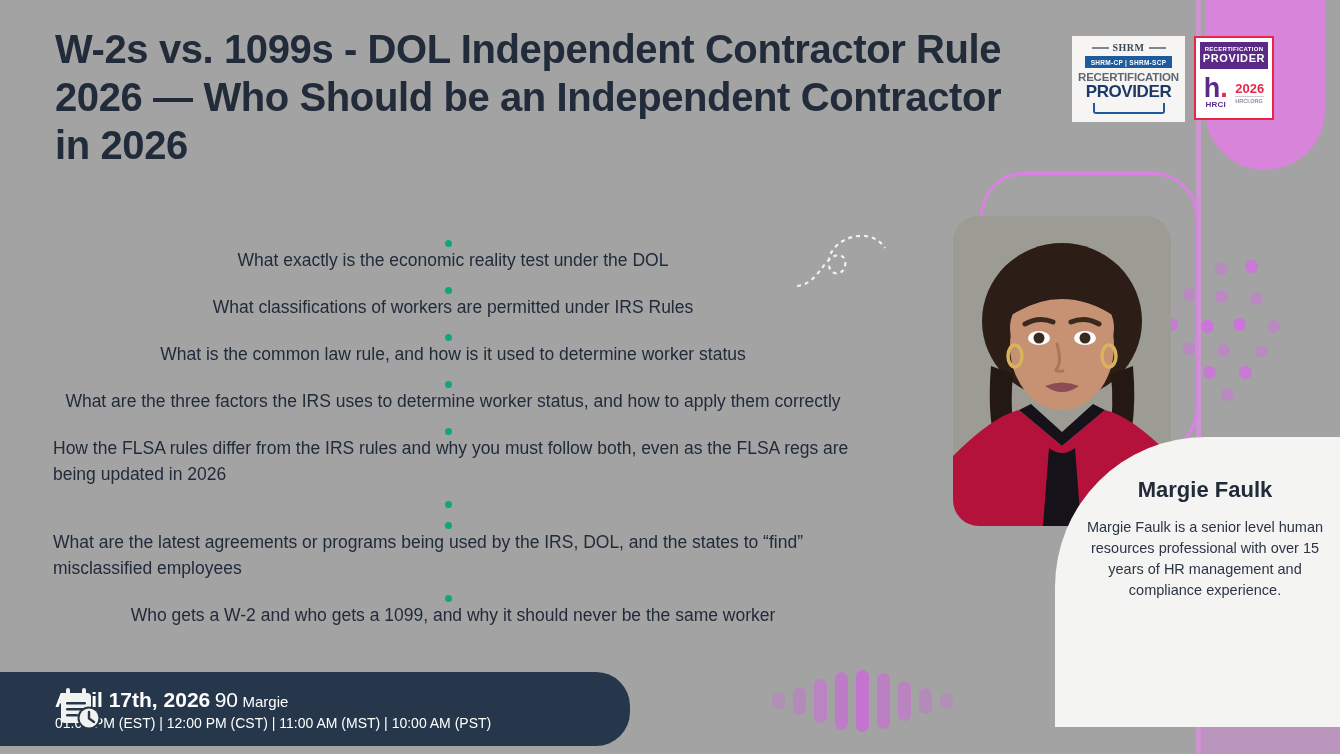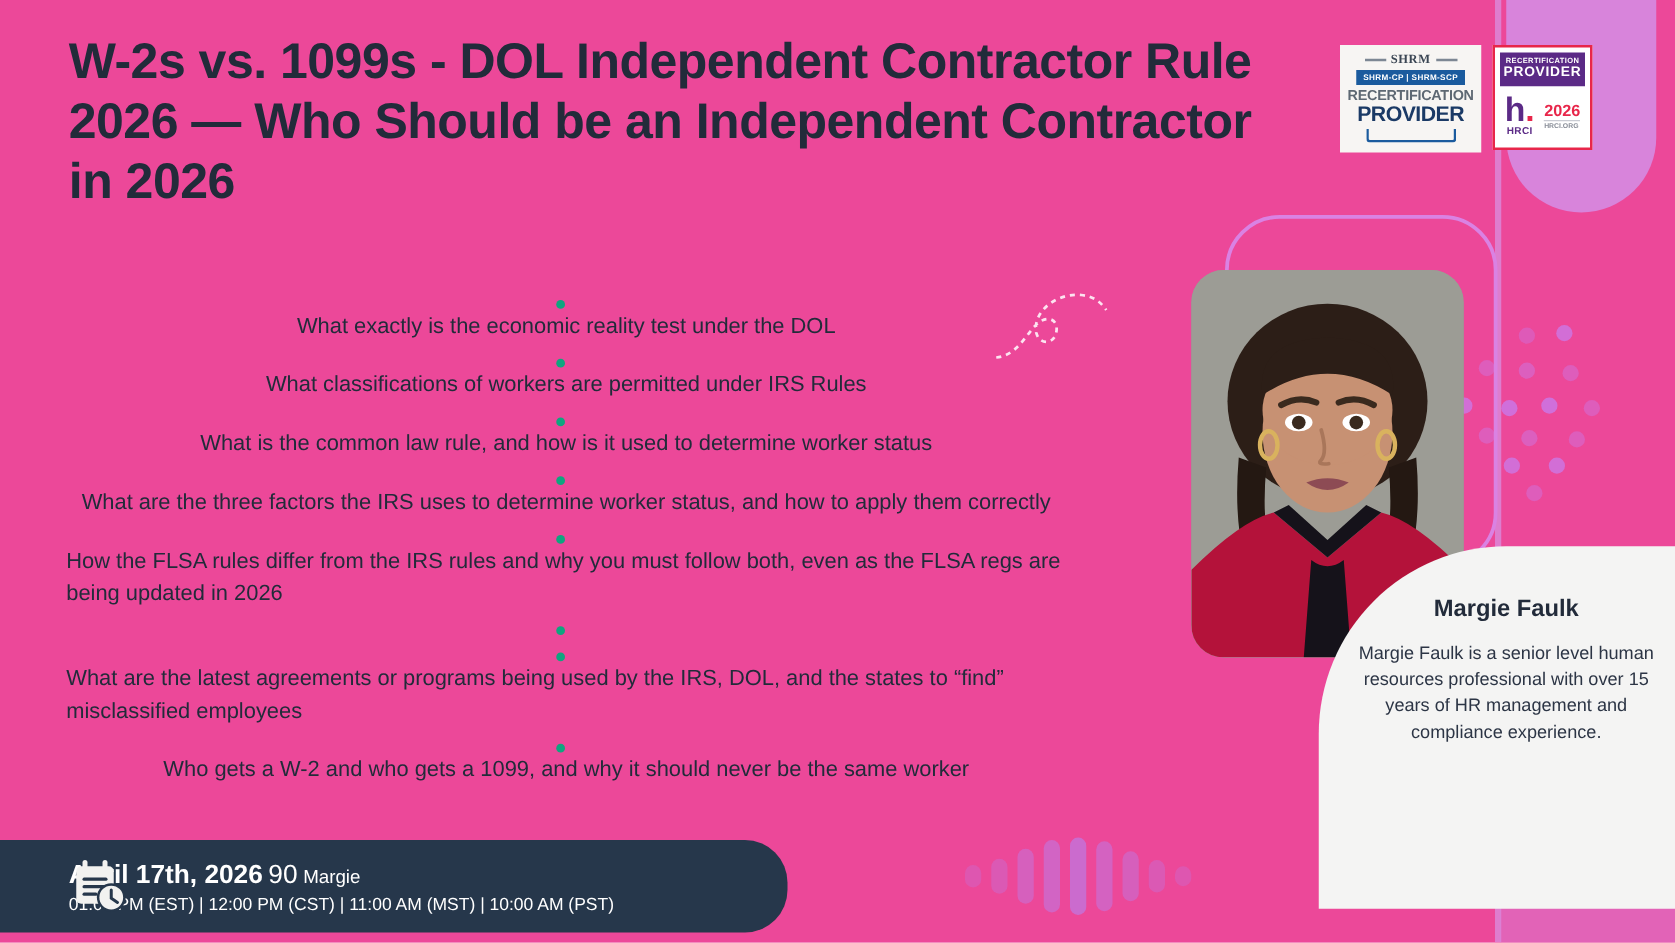--- a/index.html
+++ b/index.html
@@ -4,21 +4,21 @@
 <style>
   * { margin:0; padding:0; box-sizing:border-box; }
   html, body {
     width:1340px; height:754px;
     font-family:"Liberation Sans", sans-serif;
     overflow:hidden;
   }
   #stage {
     position:relative;
     width:1340px; height:754px;
-    background:#ec4899;
+    background:#a3a3a3;
     overflow:hidden;
   }
 
   
   .band-right {
     position:absolute; left:1196px; top:0; width:5px; height:754px;
     background:#d98fe0; opacity:.75;
   }
   .pill-top {
     position:absolute; left:1205px; top:-60px;
@@ -122,21 +122,21 @@
   .photo svg { display:block; width:100%; height:100%; }
 
   
   .bio {
     position:absolute; left:1055px; top:437px;
     width:300px; height:290px;
     background:#f4f4f3;
     border-radius:150px 0 0 0 / 150px 0 0 0;
   }
   .bio-inner { padding:40px 28px 0; text-align:center; }
-  .bio-name { font-size:19px; font-weight:700; color:#222b3a; margin-bottom:14px; }
+  .bio-name { font-size:22px; font-weight:700; color:#222b3a; margin-bottom:14px; }
   .bio-text { font-size:14.5px; line-height:21px; color:#2c3545; }
 
   
   .wave {
     position:absolute; left:772px; top:668px;
     width:210px; height:66px;
     display:flex; align-items:center; gap:8px;
   }
   .wave i { display:block; width:13px; border-radius:7px; background:#c86fd4; }
 

